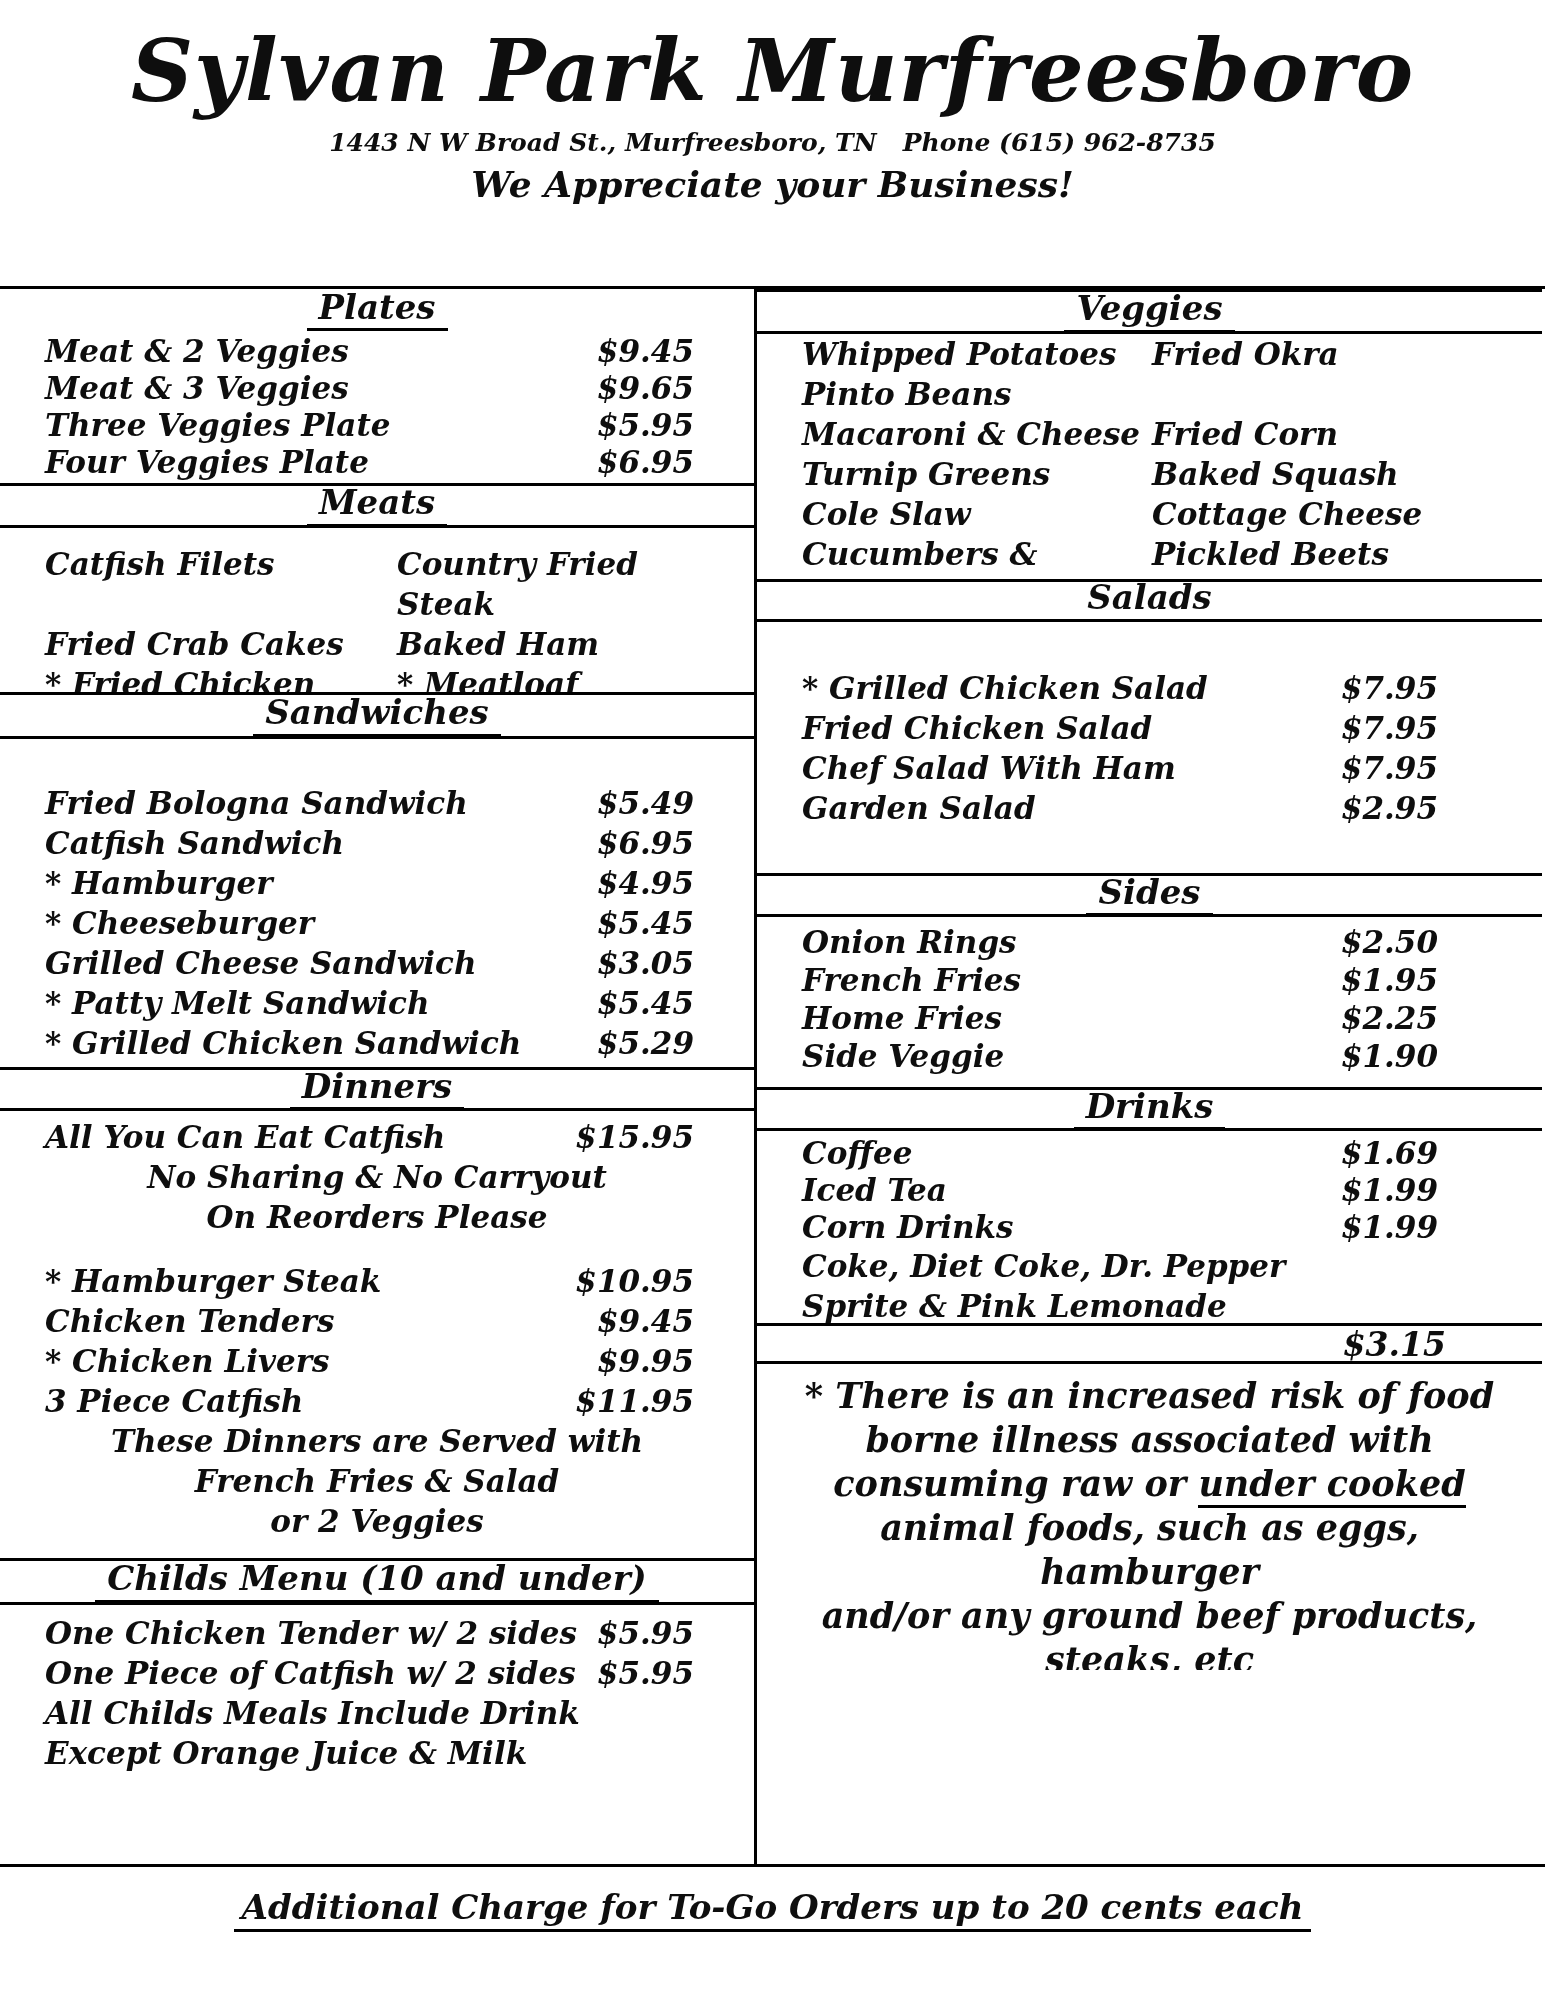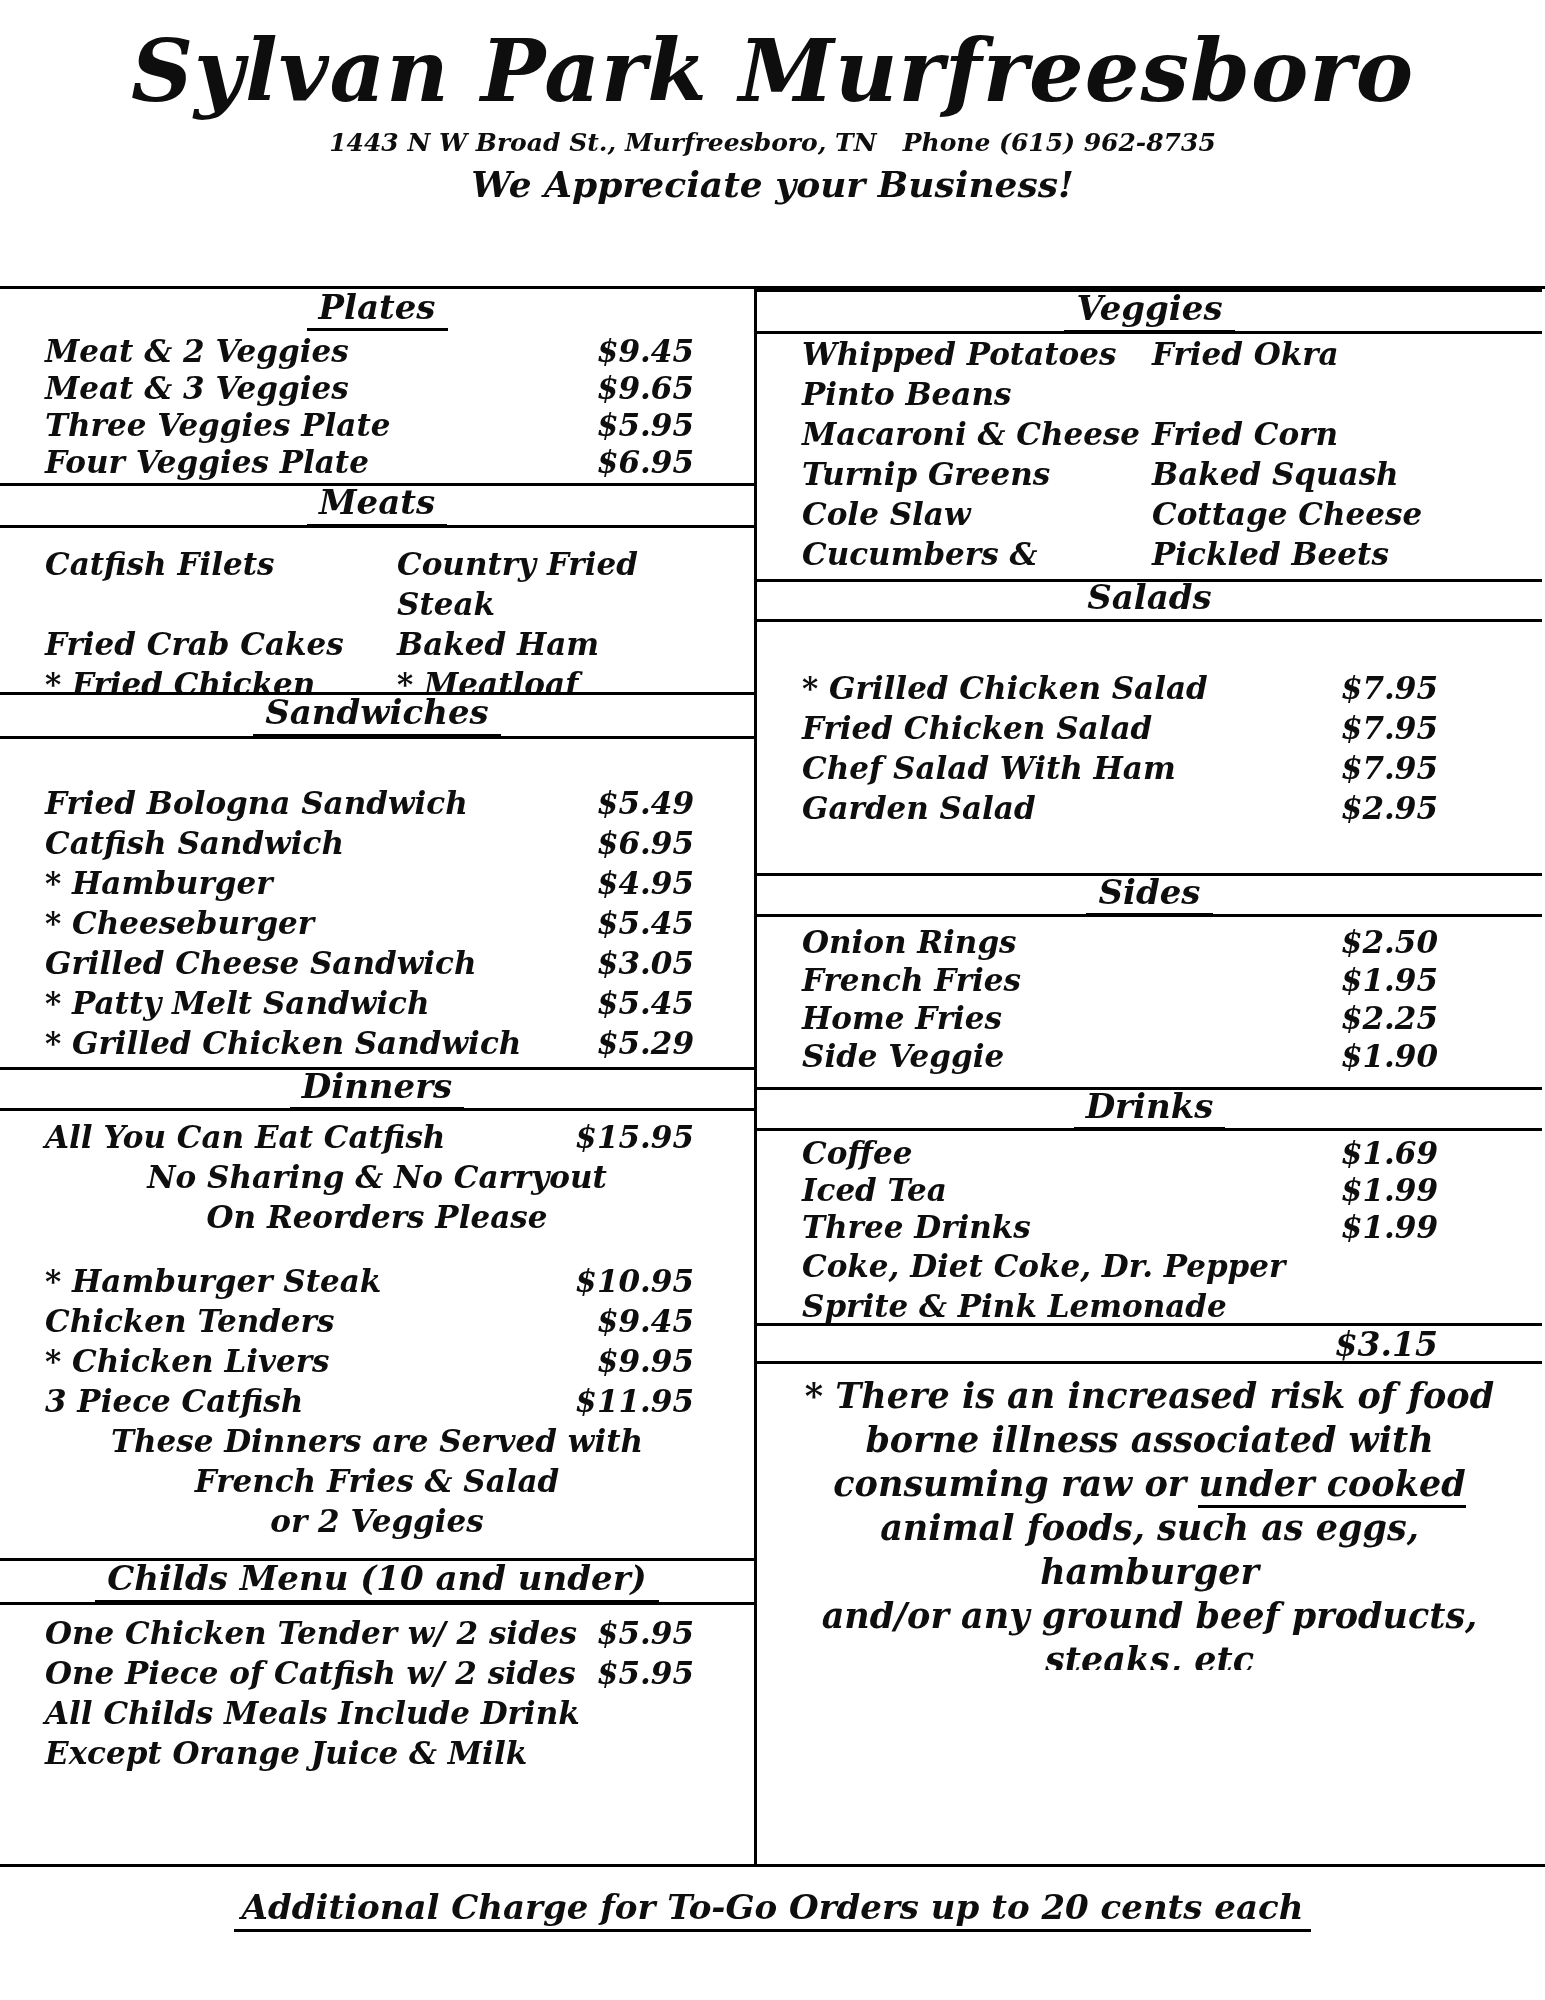--- a/index.html
+++ b/index.html
@@ -43,21 +43,21 @@
   .tc1 { width:352px; flex:none; }
   .vc1 { width:350px; flex:none; }
 
   .note-c { text-align:center; font-size:31px; line-height:40px; font-weight:bold; }
   .note-l { font-size:31px; line-height:40px; font-weight:bold; padding-left:45px; }
   .gap { height:24px; }
 
   
   .dessert-band { position:relative; padding-right:180px; }
   .dessert-title { font-size:36px; font-weight:bold; }
-  .dessert-price { position:absolute; right:104px; top:50%; transform:translateY(-50%);
+  .dessert-price { position:absolute; right:96px; top:50%; transform:translateY(-50%);
                    font-size:33px; font-weight:bold; }
 
   
   .disclaimer { text-align:center; padding:10px 16px 0; }
   .disc-line { font-size:35px; line-height:44px; font-weight:bold; }
   .u { border-bottom:3px solid #000; padding-bottom:1px; }
 
   
   .footer { text-align:center; margin-top:20px; }
   .footer .ftext { display:inline-block; font-size:34px; font-weight:bold;
@@ -294,21 +294,21 @@
       <div class="sec" style="height:192px; padding-top:4px">
         <div class="row lh37 pad-r">
           <span>Coffee</span>
           <span class="price">$1.69</span>
         </div>
         <div class="row lh37 pad-r">
           <span>Iced Tea</span>
           <span class="price">$1.99</span>
         </div>
         <div class="row lh37 pad-r">
-          <span>Three Drinks</span>
+          <span>Corn Drinks</span>
           <span class="price">$1.99</span>
         </div>
         <div class="note-l lh37">Coke, Diet Coke, Dr. Pepper</div>
         <div class="note-l lh37">Sprite &amp; Pink Lemonade</div>
       </div>
 
       <div class="band dessert-band" style="height:41px">
         <span class="dessert-price">$3.15</span>
       </div>
 

